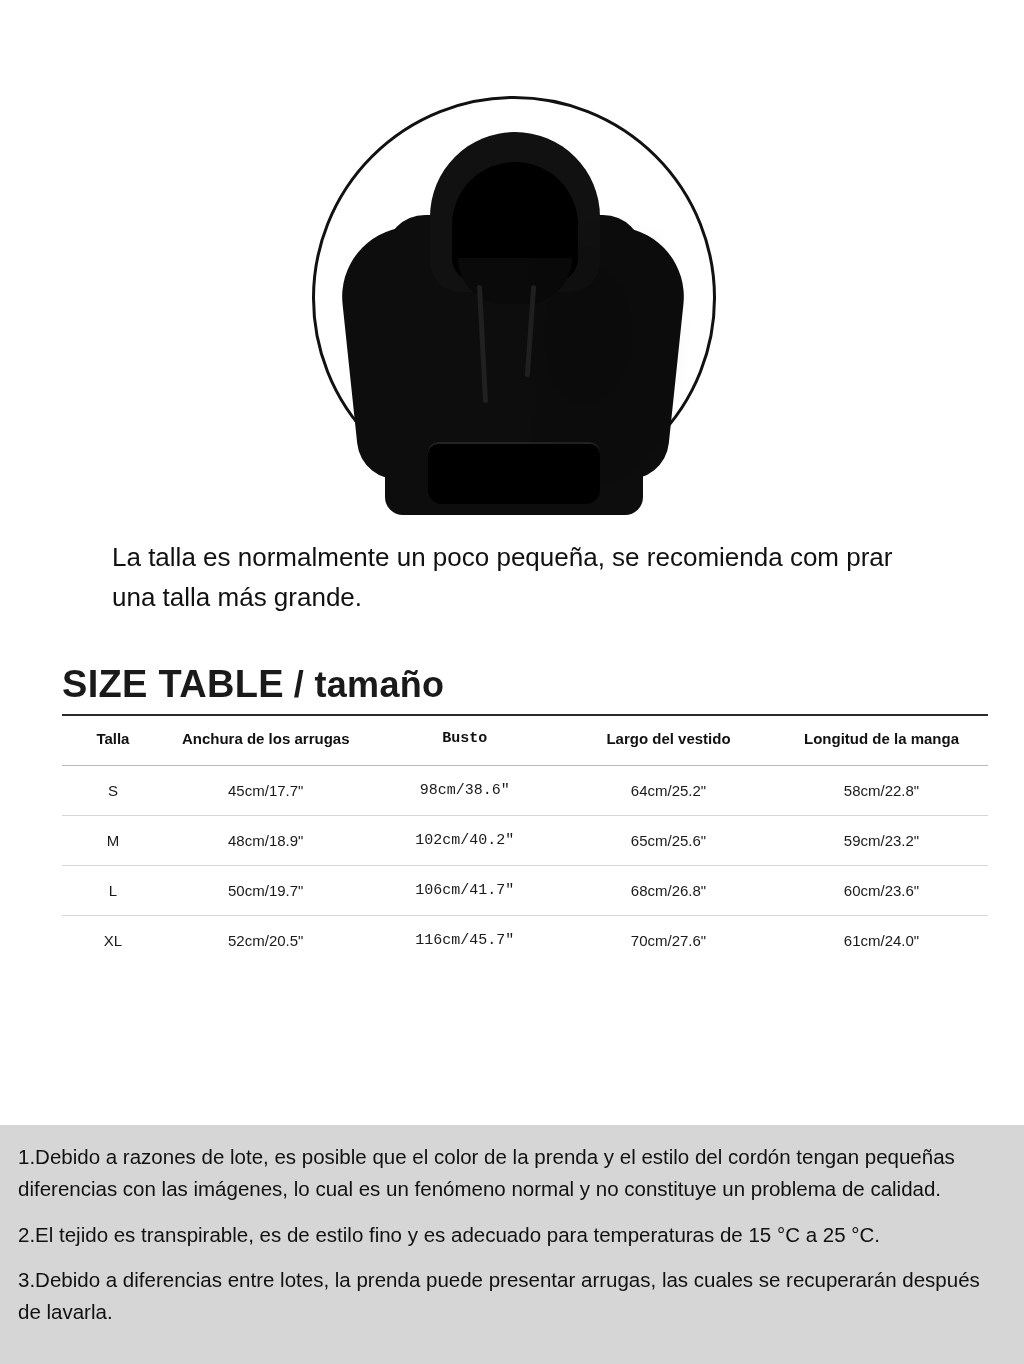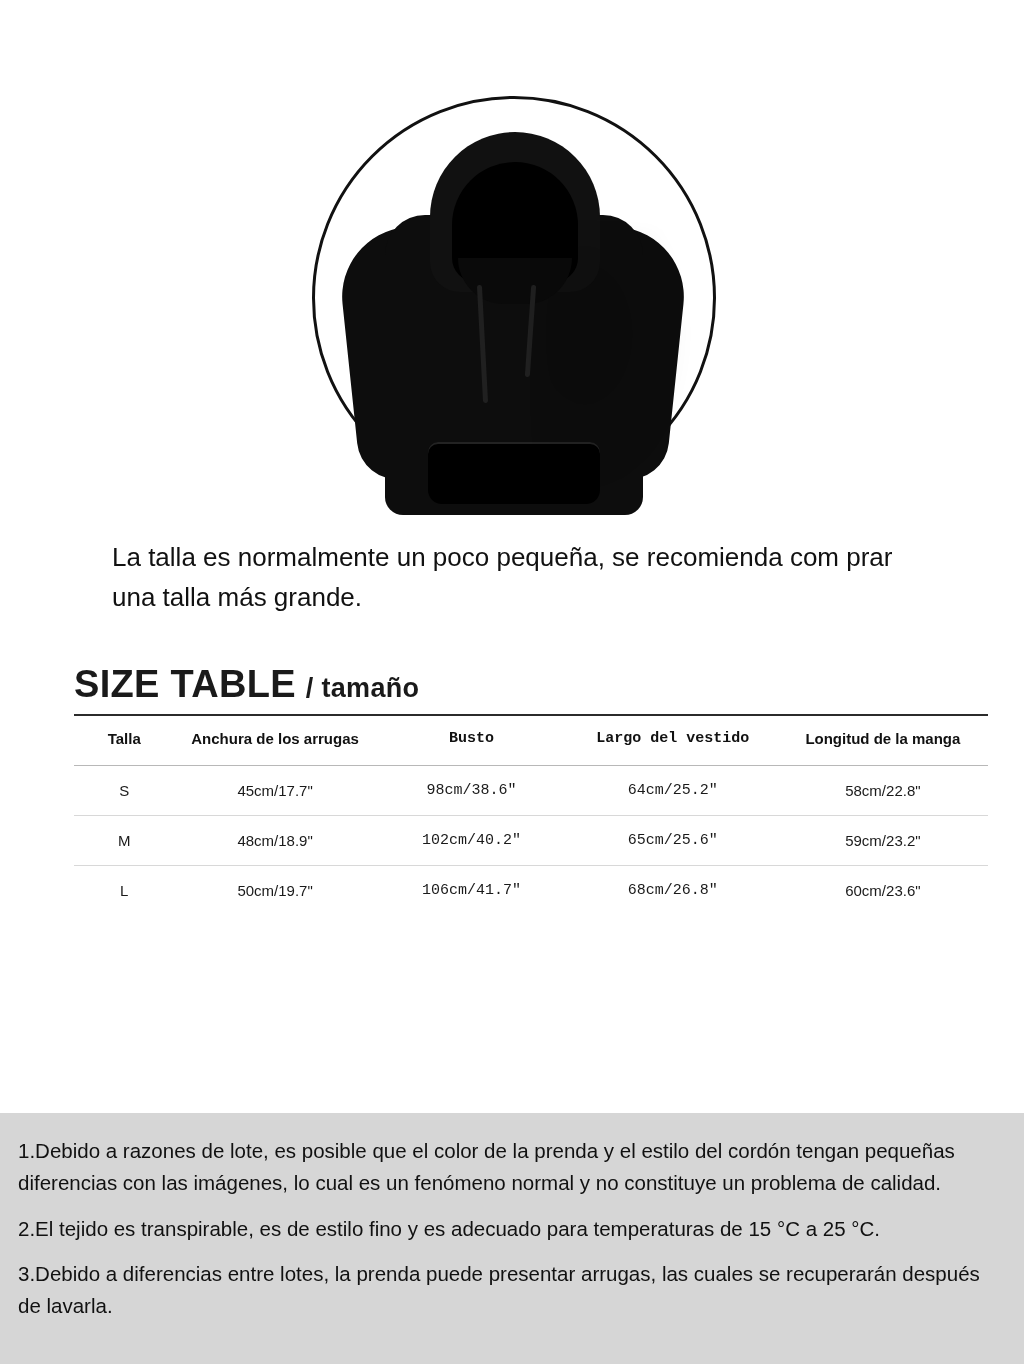--- a/index.html
+++ b/index.html
@@ -146,34 +146,33 @@
     padding: 0 84px 0 112px;
     font-size: 26px;
     line-height: 1.52;
     color: #111111;
   }
 
   
   .table-wrap {
     padding: 0 36px 0 62px;
     margin-top: 46px;
-    margin-left: 12px;
   }
   .size-title {
     font-size: 38px;
     font-weight: bold;
     color: #1a1a1a;
     letter-spacing: 0.3px;
     display: flex;
     align-items: baseline;
     gap: 10px;
     margin-bottom: 8px;
   }
   .size-title .sub {
-    font-size: 27px;
+    font-size: 36px;
     font-weight: bold;
   }
   table.size {
     width: 100%;
     border-collapse: collapse;
     font-size: 15px;
   }
   table.size thead th {
     font-weight: bold;
     padding: 14px 4px 16px 4px;
@@ -188,39 +187,39 @@
     padding: 16px 4px;
     border-bottom: 1px solid #d8d8d8;
     color: #1a1a1a;
   }
   table.size tbody tr:last-child td {
     border-bottom: none;
   }
   table.size th.col-talla, table.size td.col-talla { width: 11%; }
   table.size th.col-shoulder, table.size td.col-shoulder { width: 22%; }
   table.size th.col-busto, table.size td.col-busto { width: 21%; font-family: Liberation Mono, monospace; }
-  table.size th.col-largo, table.size td.col-largo { width: 23%; font-family: Liberation Mono, monospace; }
+  table.size th.col-largo, table.size td.col-largo { width: 23%; }
   table.size th.col-manga, table.size td.col-manga { width: 23%; }
 
   
   .notes {
     position: absolute;
     left: 0;
     right: 0;
     bottom: 0;
     background: #d6d6d6;
-    padding: 22px 22px 30px 18px;
+    padding: 16px 22px 30px 18px;
     font-size: 20.5px;
     line-height: 1.55;
     color: #111111;
   }
   .notes p {
     margin: 0 0 14px 0;
   }
-  .notes p:last-child { margin-bottom: 12px; }
+  .notes p:last-child { margin-bottom: 6px; }
 </style>
 </head>
 <body>
 
 <div class="hero">
   <div class="hero-circle"></div>
   <div class="garment">
     <div class="sleeve-left"></div>
     <div class="sleeve-right"></div>
     <div class="hoodie-body"></div>
@@ -267,20 +266,27 @@
         <td class="col-largo">65cm/25.6"</td>
         <td class="col-manga">59cm/23.2"</td>
       </tr>
       <tr>
         <td class="col-talla">L</td>
         <td class="col-shoulder">50cm/19.7"</td>
         <td class="col-busto">106cm/41.7"</td>
         <td class="col-largo">68cm/26.8"</td>
         <td class="col-manga">60cm/23.6"</td>
       </tr>
+      <tr>
+        <td class="col-talla">XL</td>
+        <td class="col-shoulder">52cm/20.5"</td>
+        <td class="col-busto">116cm/45.7"</td>
+        <td class="col-largo">70cm/27.6"</td>
+        <td class="col-manga">61cm/24.0"</td>
+      </tr>
     </tbody>
   </table>
 </div>
 
 <div class="notes">
   <p>1.Debido a razones de lote, es posible que el color de la prenda y el estilo del cordón tengan pequeñas diferencias con las imágenes, lo cual es un fenómeno normal y no constituye un problema de calidad.</p>
   <p>2.El tejido es transpirable, es de estilo fino y es adecuado para temperaturas de 15 °C a 25 °C.</p>
   <p>3.Debido a diferencias entre lotes, la prenda puede presentar arrugas, las cuales se recuperarán después de lavarla.</p>
 </div>
 

